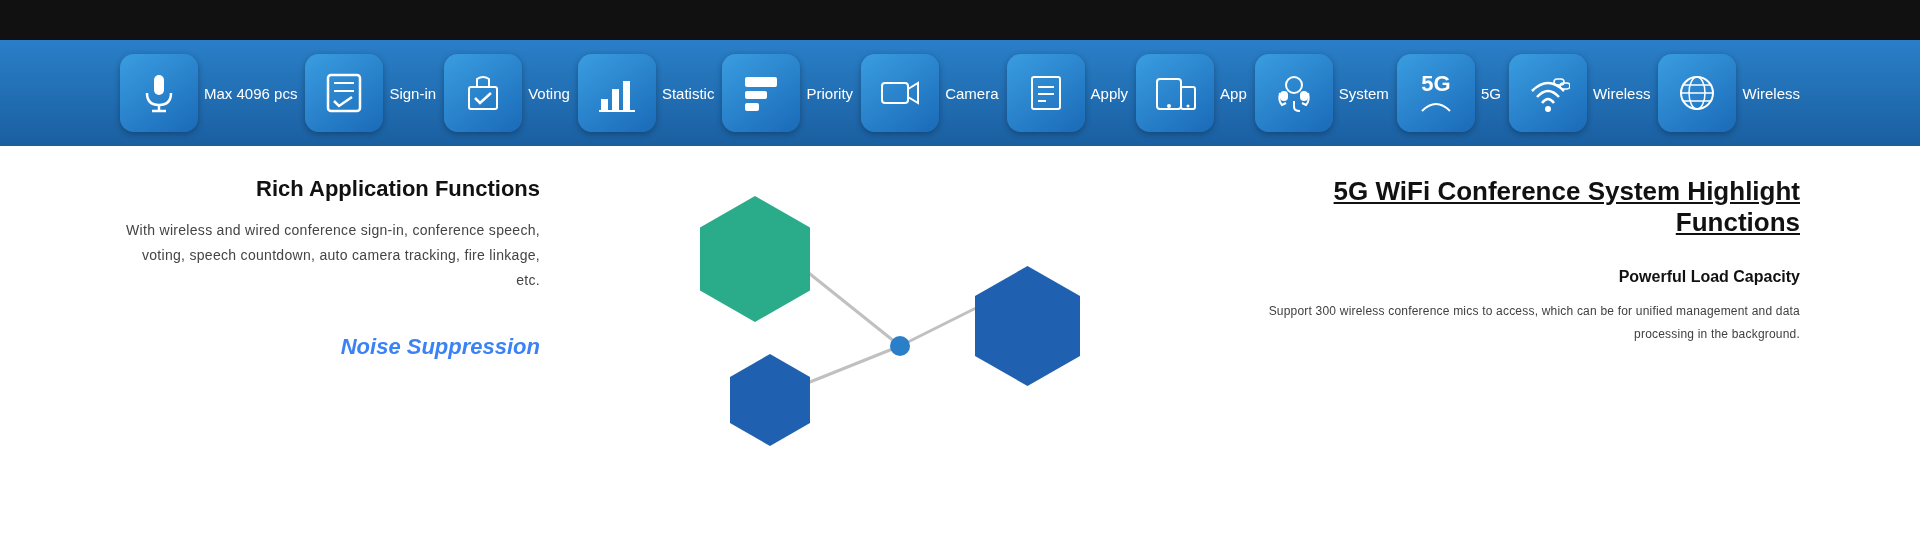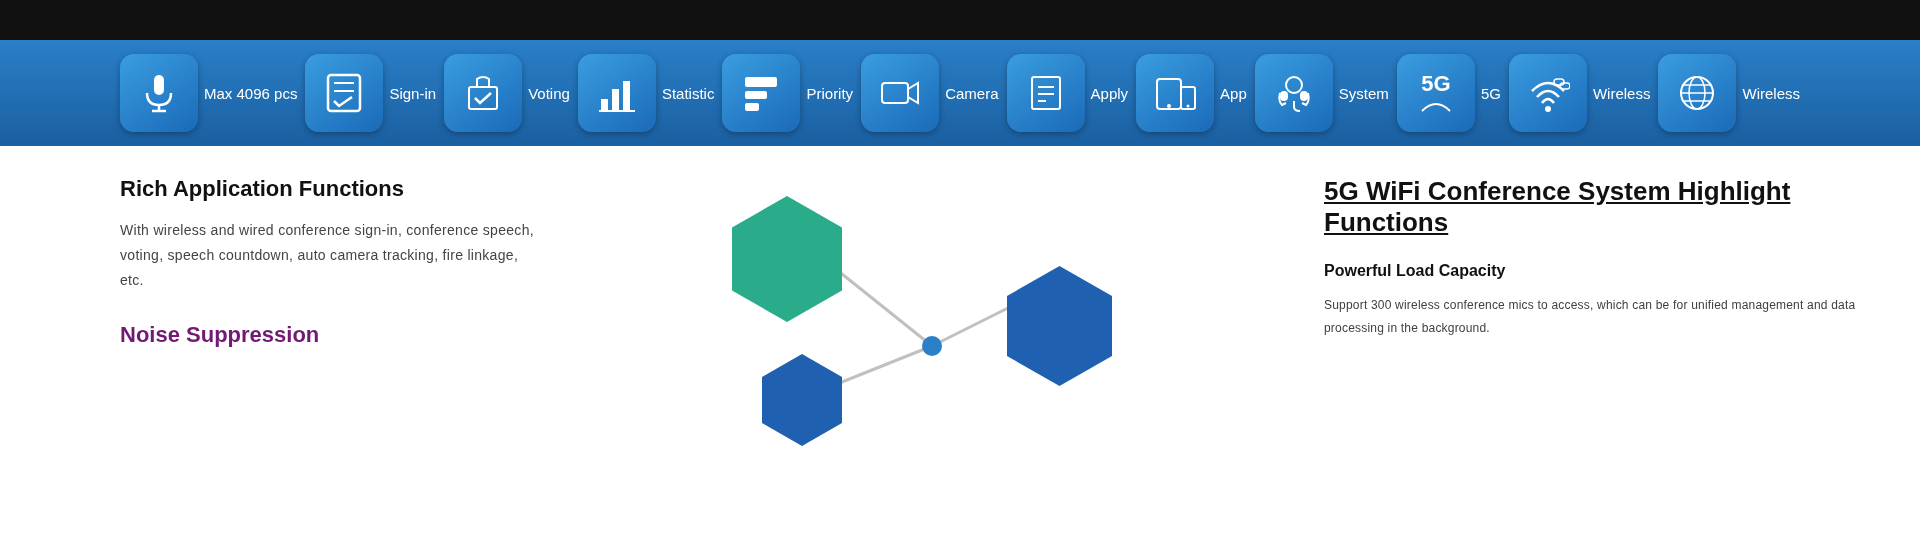--- a/index.html
+++ b/index.html
@@ -55,22 +55,23 @@
       color: white;
       font-size: 15px;
       text-align: center;
       font-weight: 400;
     }
 
     
     .content-area {
       display: flex;
       width: 100%;
-      padding: 30px 56px 0 120px;
+      padding: 30px 120px 0 120px;
       gap: 8px;
+      text-align: right;
     }
 
     .left-section {
       width: 420px;
       flex-shrink: 0;
     }
 
     .left-section h2 {
       font-size: 22px;
       font-weight: 900;
@@ -81,22 +82,23 @@
     .left-section p {
       font-size: 14px;
       color: #444;
       line-height: 1.8;
       letter-spacing: 0.3px;
     }
 
     .noise-title {
       font-size: 22px;
       font-weight: 900;
-      color: #701a75;
-      margin-top: 28px;
+      color: #3b82f6;
+      margin-top: 40px;
+      font-style: italic;
     }
 
     
     .middle-section {
       flex: 1;
       display: flex;
       align-items: flex-start;
       justify-content: center;
       padding-top: 10px;
       position: relative;
@@ -144,21 +146,21 @@
       width: 580px;
       flex-shrink: 0;
       padding-left: 40px;
     }
 
     .right-section h1 {
       font-size: 26px;
       font-weight: 900;
       color: #111;
       text-decoration: underline;
-      margin-bottom: 24px;
+      margin-bottom: 30px;
     }
 
     .right-section h3 {
       font-size: 16px;
       font-weight: 900;
       color: #111;
       margin-bottom: 14px;
     }
 
     .right-section p {

